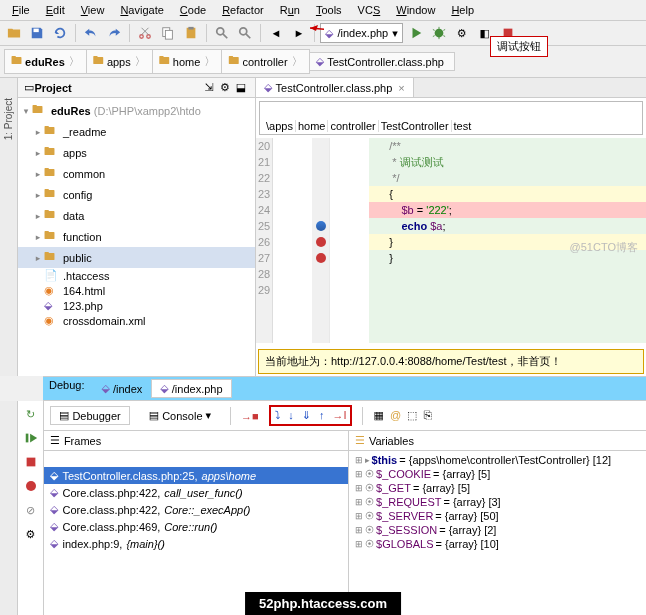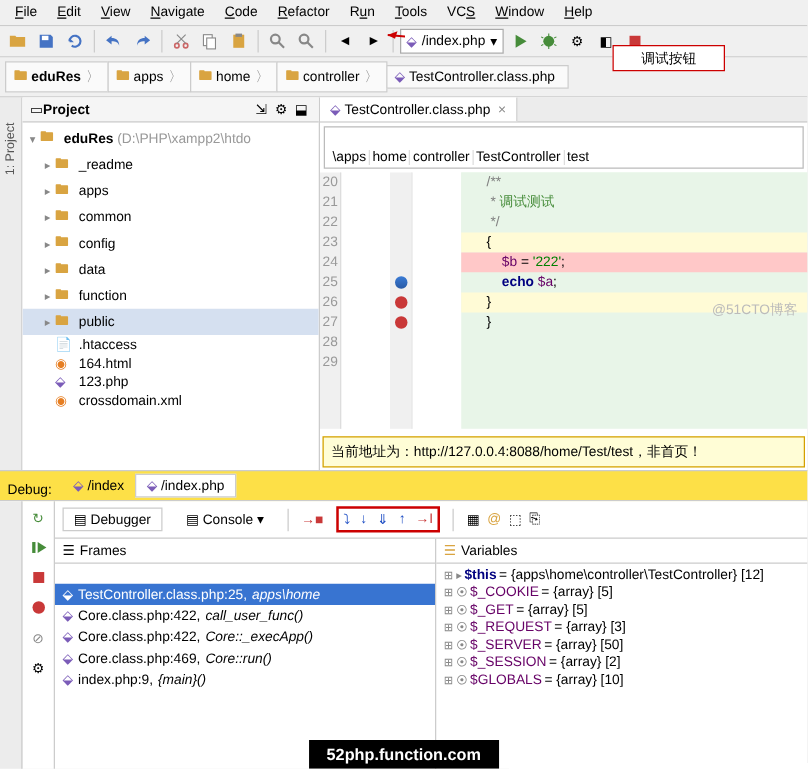--- a/index.html
+++ b/index.html
@@ -48,35 +48,35 @@
 .l20,.l21,.l22{background:#e8f5e8;}
 .l24{background:#fffbd6;}
 .l25{background:#1b4cc4;color:#fff;}
 .l26{background:#ffc8c8;}
 .l27{background:#e8f5e8;}
 .kw{color:#000080;font-weight:bold;}
 .str{color:#008000;}
 .var{color:#660066;}
 .cmnt{color:#808080;}
 .msg-box{margin:6px 2px 2px 2px;border:1px solid #d4a000;background:#fffdd6;padding:4px 6px;font-size:11px;}
-.debug-tabs{display:flex;align-items:flex-end;background:#fde047;border-top:1px solid #ccc;border-bottom:1px solid #ccc;padding:2px 6px;}
+.debug-tabs{display:flex;align-items:flex-start;background:#7dd3fc;border-top:1px solid #ccc;border-bottom:1px solid #ccc;padding:2px 6px;margin-left:43px;}
 .debug-tabs .lbl{margin-right:8px;}
 .dbg-tab{padding:2px 8px;border:1px solid transparent;display:flex;align-items:center;gap:3px;}
 .dbg-tab.active{background:#fff;border-color:#ccc;}
 .debug-panel{display:flex;background:#fff;height:215px;}
 .dbg-left{width:18px;background:#ececec;border-right:1px solid #ccc;}
 .dbg-tools{width:26px;display:flex;flex-direction:column;align-items:center;padding-top:4px;gap:6px;border-right:1px solid #ccc;}
 .dbg-tools div{width:18px;height:18px;display:flex;align-items:center;justify-content:center;cursor:pointer;}
 .dbg-content{flex:1;display:flex;flex-direction:column;}
 .dbg-toolbar{display:flex;align-items:center;padding:3px 6px;gap:10px;border-bottom:1px solid #ccc;height:30px;}
 .dbg-toolbar .sep2{width:1px;height:18px;background:#ccc;}
 .dbg-sub{border:2px solid #c00;padding:2px 4px;display:flex;gap:8px;}
 .dbg-sub div{cursor:pointer;}
 .dbg-right-tools{display:flex;gap:6px;}
-.callout{position:absolute;border:1px solid #c00;padding:2px 22px;background:#fff;font-family:Liberation Serif, serif;}
+.callout{position:absolute;border:1px solid #c00;padding:2px 6px;background:#fff;font-family:Liberation Serif, serif;}
 .dbg-split{display:flex;flex:1;}
 .frames{width:305px;border-right:1px solid #ccc;display:flex;flex-direction:column;}
 .frames-hdr{padding:3px 6px;border-bottom:1px solid #ccc;display:flex;align-items:center;gap:4px;}
 .frames-list{flex:1;overflow:hidden;}
 .frame-item{padding:2px 6px;display:flex;align-items:center;gap:4px;white-space:nowrap;overflow:hidden;}
 .frame-item.sel{background:#3874d1;color:#fff;}
 .frame-item .fi{font-style:italic;}
 .vars{flex:1;display:flex;flex-direction:column;}
 .vars-hdr{padding:3px 6px;border-bottom:1px solid #ccc;display:flex;align-items:center;gap:4px;}
 .vars-list{flex:1;padding:2px 0;}
@@ -470,13 +470,13 @@
               <span class="vn">$GLOBALS</span> 
               <span class="vv">= {array} [10]</span>
             </div>
         </div>
       </div>
     </div>
   </div>
 </div>
 
 <div class="watermark">@51CTO博客</div>
-<div class="blackwm">52php.function.com</div>
+<div class="blackwm">52php.htaccess.com</div>
 
 </body></html>

